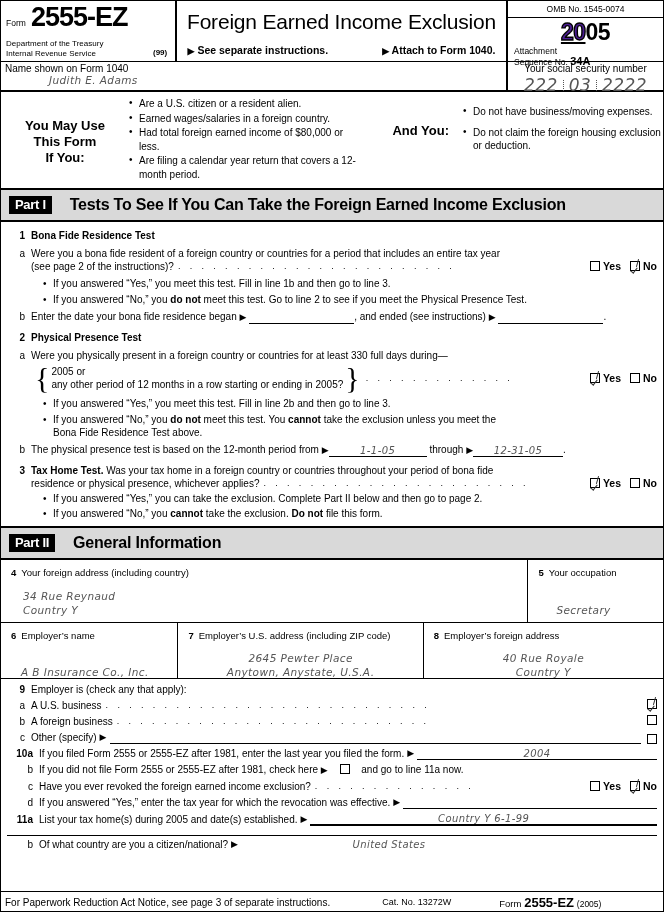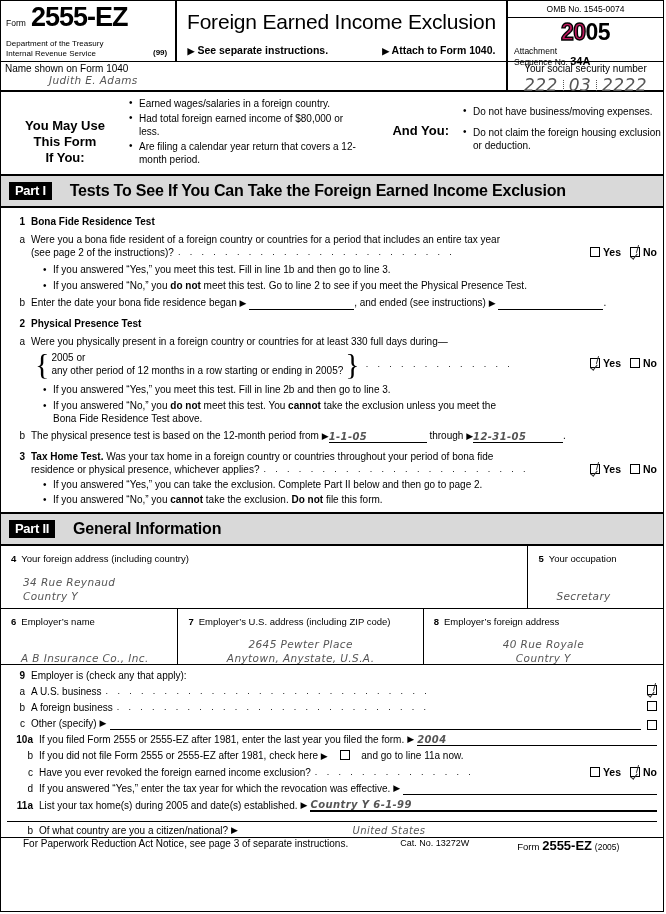--- a/index.html
+++ b/index.html
@@ -20,21 +20,21 @@
   }
   .row{display:flex;}
   .dots{
     flex:1;overflow:hidden;white-space:nowrap;
     letter-spacing:3.4px;font-size:9px;color:#000;
     line-height:12px;padding:0 4px;
   }
   .arrow{font-size:9px;}
   .ul{
     border-bottom:1.4px solid #000;display:inline-block;
-    vertical-align:bottom;font-weight:bold;
+    text-align:center;vertical-align:bottom;
   }
   
   .cb{
     display:inline-block;width:10px;height:10px;
     border:1.6px solid #000;box-sizing:border-box;
     position:relative;vertical-align:-1px;background:#fff;
   }
   .cb.on::after{
     content:"";position:absolute;left:1px;top:4px;
     width:2.5px;height:6px;border:solid #333;
@@ -75,21 +75,21 @@
     font-size:10.5px;font-weight:bold;margin-top:10px;
   }
   .hdr-right{width:155px;position:relative;box-sizing:border-box;}
   .h-omb{text-align:center;font-size:8.5px;margin-top:3px;}
   .h-ombline{border-top:1px solid #000;margin:3px 0 0 0;}
   .h-year{
     text-align:center;font-size:23px;font-weight:bold;
     line-height:26px;margin-top:1px;letter-spacing:-.5px;
   }
   .h-year .hollow{
-    color:#be185d;-webkit-text-stroke:1.4px #000;
+    color:#4c1d95;text-decoration:underline;-webkit-text-stroke:1.4px #000;
   }
   .h-att{font-size:8.5px;line-height:10px;margin-left:6px;margin-top:1px;}
   .h-att b{font-size:11px;}
   
   .namerow{display:flex;height:28px;border-bottom:2px solid #000;}
   .name-l{
     flex:1;border-right:2.4px solid #000;
     position:relative;box-sizing:border-box;
   }
   .name-lbl{font-size:10px;margin:1px 0 0 4px;}
@@ -149,22 +149,22 @@
     box-sizing:border-box;position:relative;
     border-right:1.4px solid #000;padding:2px 10px;
   }
   .td:last-child{border-right:none;}
   .td .lab{font-size:9.5px;}
   .td .num{font-weight:bold;font-size:9.5px;margin-right:5px;}
   .td .val{font-size:10.5px;}
   .tr.b-bot{border-bottom:1.6px solid #000;}
   
   .foot{
-    display:flex;border-top:1.6px solid #000;
-    font-size:10px;height:20px;padding:0 22px;
+    display:flex;align-items:center;border-top:1.6px solid #000;
+    font-size:10px;height:20px;padding:0 4px;margin-top:40px;
   }
 </style>
 </head>
 <body>
 
 <div class="form">
 
   <div class="hdr">
     <div class="hdr-left">
       <span class="h-formlbl">Form</span>
@@ -211,20 +211,21 @@
     </div>
   </div>
 
   <div class="mayuse">
     <div class="mu-lbl">
       <span>You May Use</span><br>
       <span>This Form</span><br>
       <span>If You:</span>
     </div>
     <ul class="mu-list">
+      <li>Are a U.S. citizen or a resident alien.</li>
       <li>Earned wages/salaries in a foreign country.</li>
       <li>Had total foreign earned income of $80,000 or less.</li>
       <li>Are filing a calendar year return that covers a 12-month period.</li>
     </ul>
     <div class="mu-lbl2">And You:</div>
     <ul class="mu-list2">
       <li>Do not have business/moving expenses.</li>
       <li>Do not claim the foreign housing exclusion or deduction.</li>
     </ul>
   </div>

